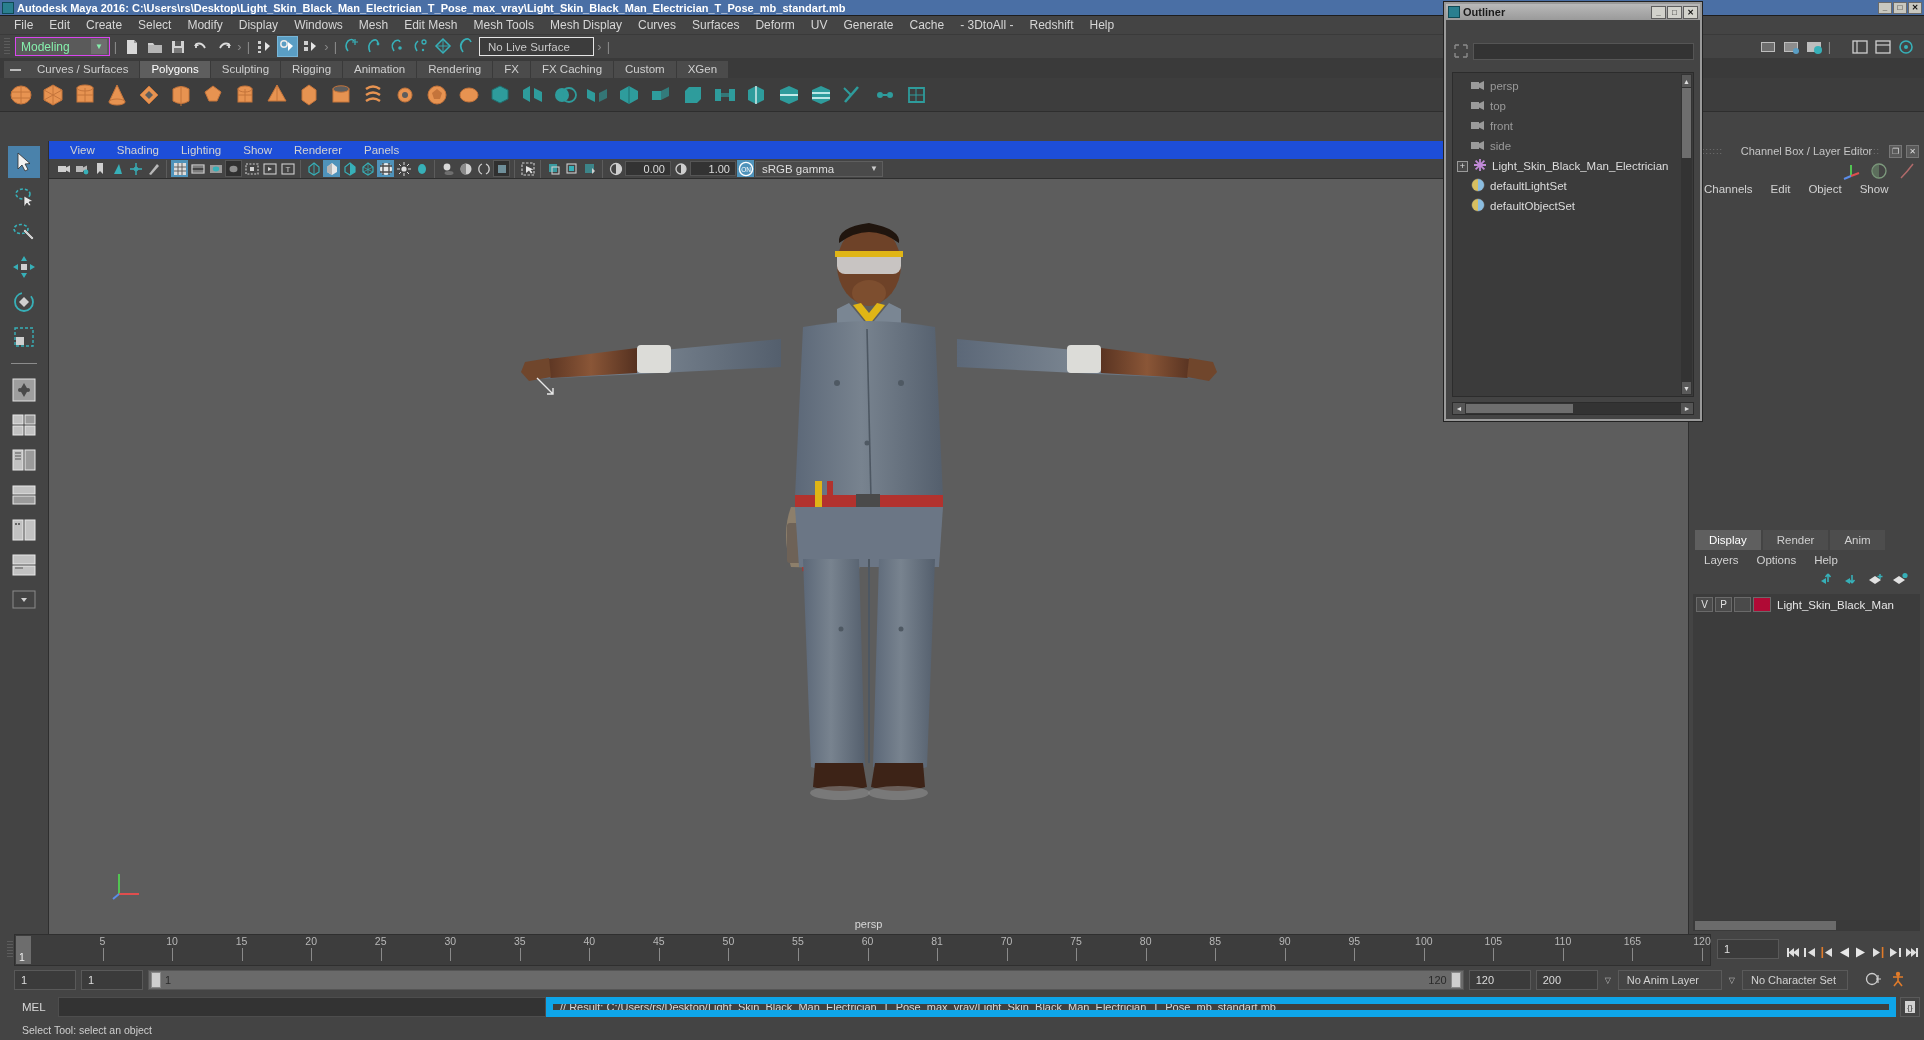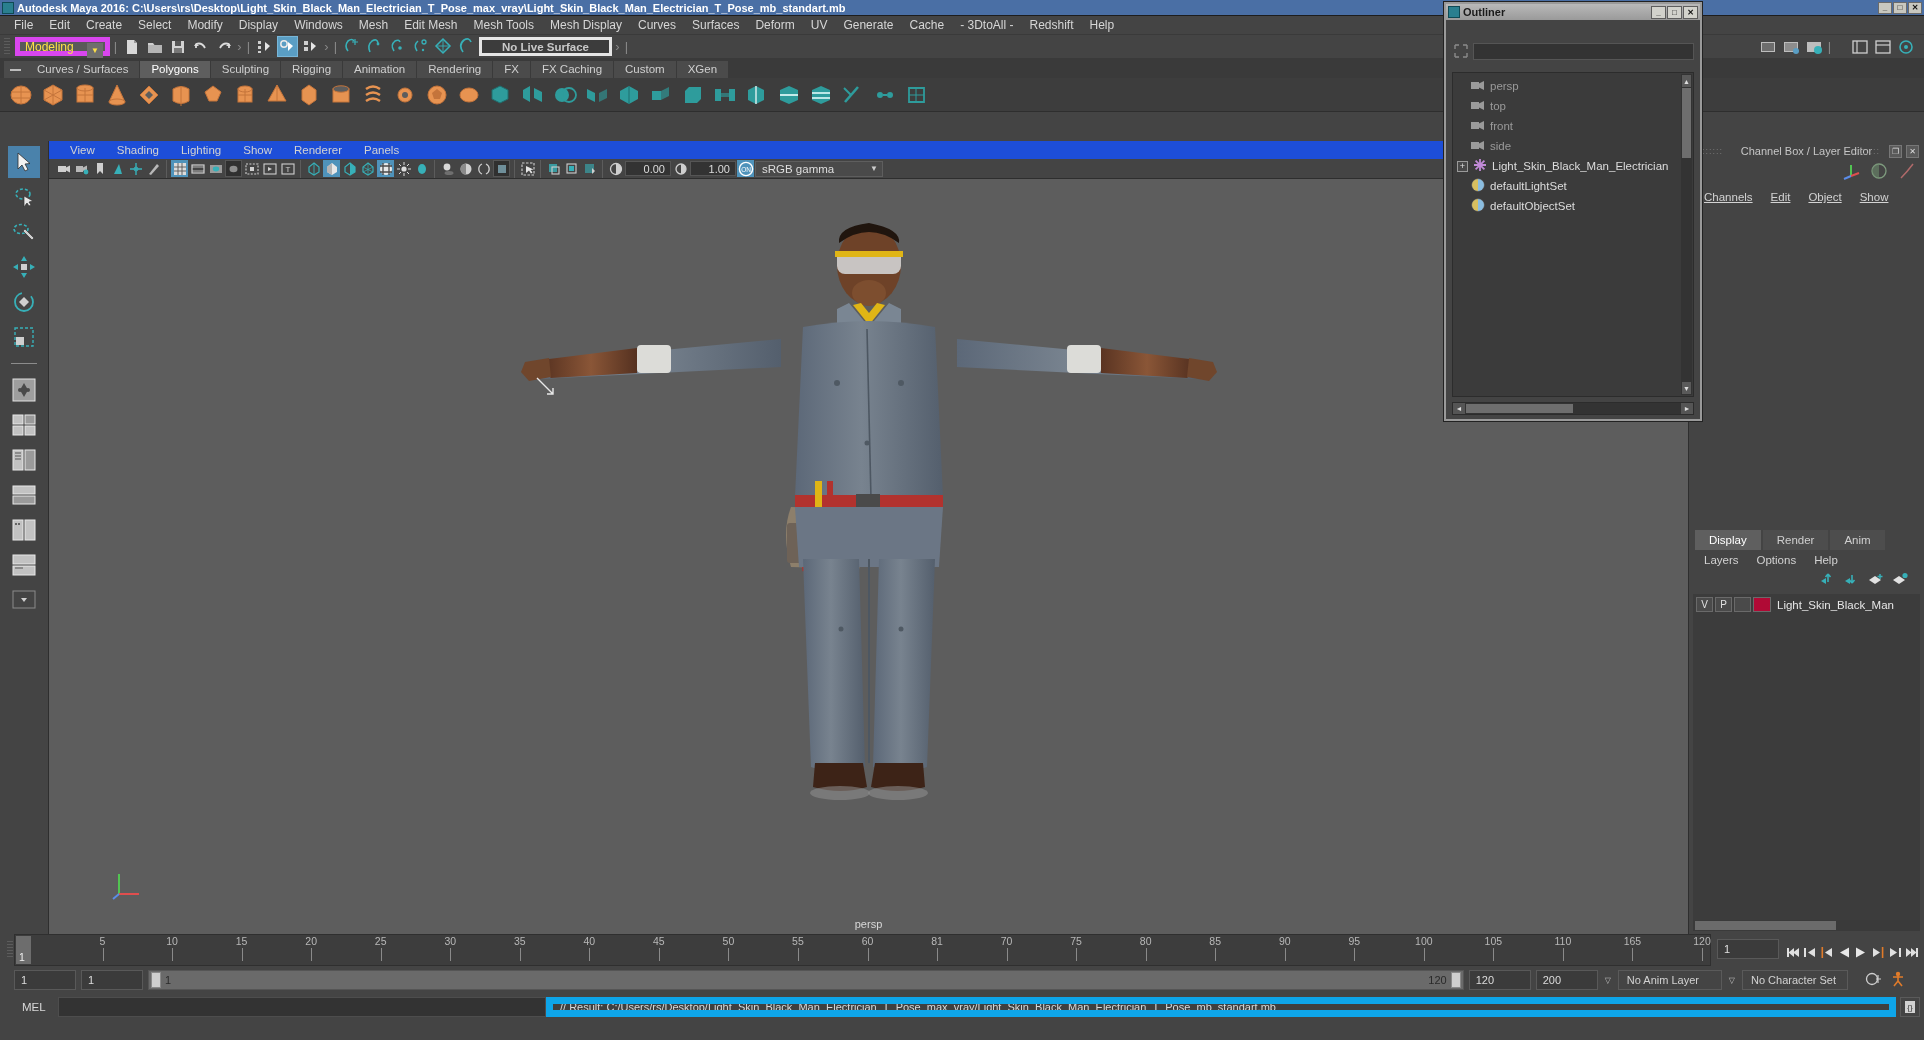--- a/index.html
+++ b/index.html
@@ -26,31 +26,31 @@
 
   
   .menubar{height:19px;background:#444;display:flex;align-items:center;padding-left:6px;border-bottom:1px solid #3a3a3a;}
   .menubar .mi{padding:0 8px;font-size:12px;color:#d6d6d6;white-space:nowrap;line-height:19px;}
 
   
   .statusline{height:24px;background:#444;display:flex;align-items:center;padding-left:4px;gap:2px;border-bottom:1px solid #3a3a3a;}
   .grip{width:6px;height:18px;background:
         repeating-linear-gradient(to bottom,#666 0 1px,transparent 1px 3px);
         opacity:.7;margin-right:3px;flex:0 0 auto;}
-  .modesel{width:95px;height:19px;background:#5a5a5a;border:5px solid #d946ef;display:flex;align-items:center;
-           font-size:12px;color:#fde047;padding-left:5px;position:relative;}
+  .modesel{width:95px;height:19px;background:#5a5a5a;border:1px solid #d946ef;display:flex;align-items:center;
+           font-size:12px;color:#86efac;padding-left:5px;position:relative;}
   .modesel .arrow{position:absolute;right:2px;top:1px;width:16px;height:15px;background:#6e6e6e;
            display:flex;align-items:center;justify-content:center;font-size:8px;}
   .sep{width:1px;height:18px;background:#5c5c5c;margin:0 5px;flex:0 0 auto;}
   .sepc{width:7px;height:18px;color:#888;font-size:13px;display:flex;align-items:center;justify-content:center;flex:0 0 auto;}
   .tbtn{width:21px;height:21px;display:flex;align-items:center;justify-content:center;flex:0 0 auto;}
   .tbtn.on{background:#5a9ec4;border:1px solid #78b6d8;}
   .tbtn svg{display:block;}
-  .livesurf{height:19px;min-width:115px;background:#3c3c3c;border:3px solid #e5e5e5;color:#c9c9c9;
-            font-size:11.5px;display:flex;align-items:center;padding:0 20px;font-weight:bold;}
+  .livesurf{height:19px;min-width:115px;background:#3c3c3c;border:1px solid #e5e5e5;color:#c9c9c9;
+            font-size:11.5px;display:flex;align-items:center;padding:0 8px;}
 
   
   .shelftabs{height:19px;background:#3a3a3a;display:flex;align-items:flex-end;padding-left:4px;}
   .shelftabs .tabicon{width:22px;height:17px;background:#4b4b4b;display:flex;align-items:center;justify-content:center;}
   .shelftabs .tabicon .bar{width:11px;height:2px;background:#bdbdbd;}
   .stab{height:17px;line-height:17px;padding:0 11px;font-size:11.5px;color:#cfcfcf;background:#4b4b4b;
         border-right:1px solid #3a3a3a;white-space:nowrap;}
   .stab.active{background:#5e5e5e;color:#fff;}
 
   
@@ -81,21 +81,21 @@
   .vplabel{position:absolute;left:0;right:0;bottom:4px;text-align:center;font-size:11px;color:#d8d8d8;}
   .axisgiz{position:absolute;left:62px;bottom:34px;width:34px;height:34px;}
 
   
   .rightdock{width:236px;background:#444;border-left:1px solid #2e2e2e;display:flex;flex-direction:column;}
   .cbx-head{height:20px;display:flex;align-items:center;justify-content:center;font-size:11px;color:#c6c6c6;position:relative;}
   .cbx-head .dots{letter-spacing:1px;color:#777;font-size:9px;}
   .cbx-head .wbtn{position:absolute;width:13px;height:13px;background:#5a5a5a;border:1px solid #777;
                   display:flex;align-items:center;justify-content:center;font-size:8px;color:#ddd;}
   .cbx-icons{height:22px;display:flex;align-items:center;justify-content:flex-end;padding-right:8px;gap:10px;}
-  .cbx-menu{height:20px;display:flex;align-items:flex-end;padding-left:6px;text-decoration:underline;}
+  .cbx-menu{height:20px;display:flex;align-items:flex-start;padding-left:6px;}
   .cbx-menu .cm{padding:0 9px;font-size:11.5px;color:#d2d2d2;}
   .cbx-body{flex:1;background:#444;}
   .layer-tabs{display:flex;height:22px;padding-left:6px;align-items:flex-end;}
   .ltab{height:20px;line-height:20px;padding:0 14px;font-size:11.5px;background:#4d4d4d;color:#cfcfcf;margin-right:2px;}
   .ltab.active{background:#5f5f5f;color:#fff;}
   .layer-menu{height:20px;display:flex;align-items:center;padding-left:6px;}
   .layer-menu .lm{padding:0 9px;font-size:11.5px;color:#d2d2d2;}
   .layer-btns{height:22px;display:flex;align-items:center;justify-content:flex-end;gap:8px;padding-right:16px;}
   .layer-list{flex:1;background:#3c3c3c;margin:2px 4px 0 4px;padding-top:2px;}
   .layer-row{display:flex;align-items:center;height:18px;gap:2px;padding-left:3px;}
@@ -1249,15 +1249,18 @@
       <div class="mel-input" title=""></div>
       <div class="mel-out">// Result: C:/Users/rs/Desktop/Light_Skin_Black_Man_Electrician_T_Pose_max_vray/Light_Skin_Black_Man_Electrician_T_Pose_mb_standart.mb</div>
       <div class="mel-icon">
         <svg width="14" height="14" viewBox="0 0 14 14">
             <rect x="2" y="1" width="10" height="12" fill="#d2d2d2"></rect>
             <text x="7" y="10" font-size="8" text-anchor="middle" fill="#333" font-family="Liberation Sans">{}</text>
           </svg>
       </div>
     </div>
 
+    <div class="help-row">
+      <span>Select Tool: select an object</span>
+    </div>
   </div>
 
 </div>
 
 </body></html>

